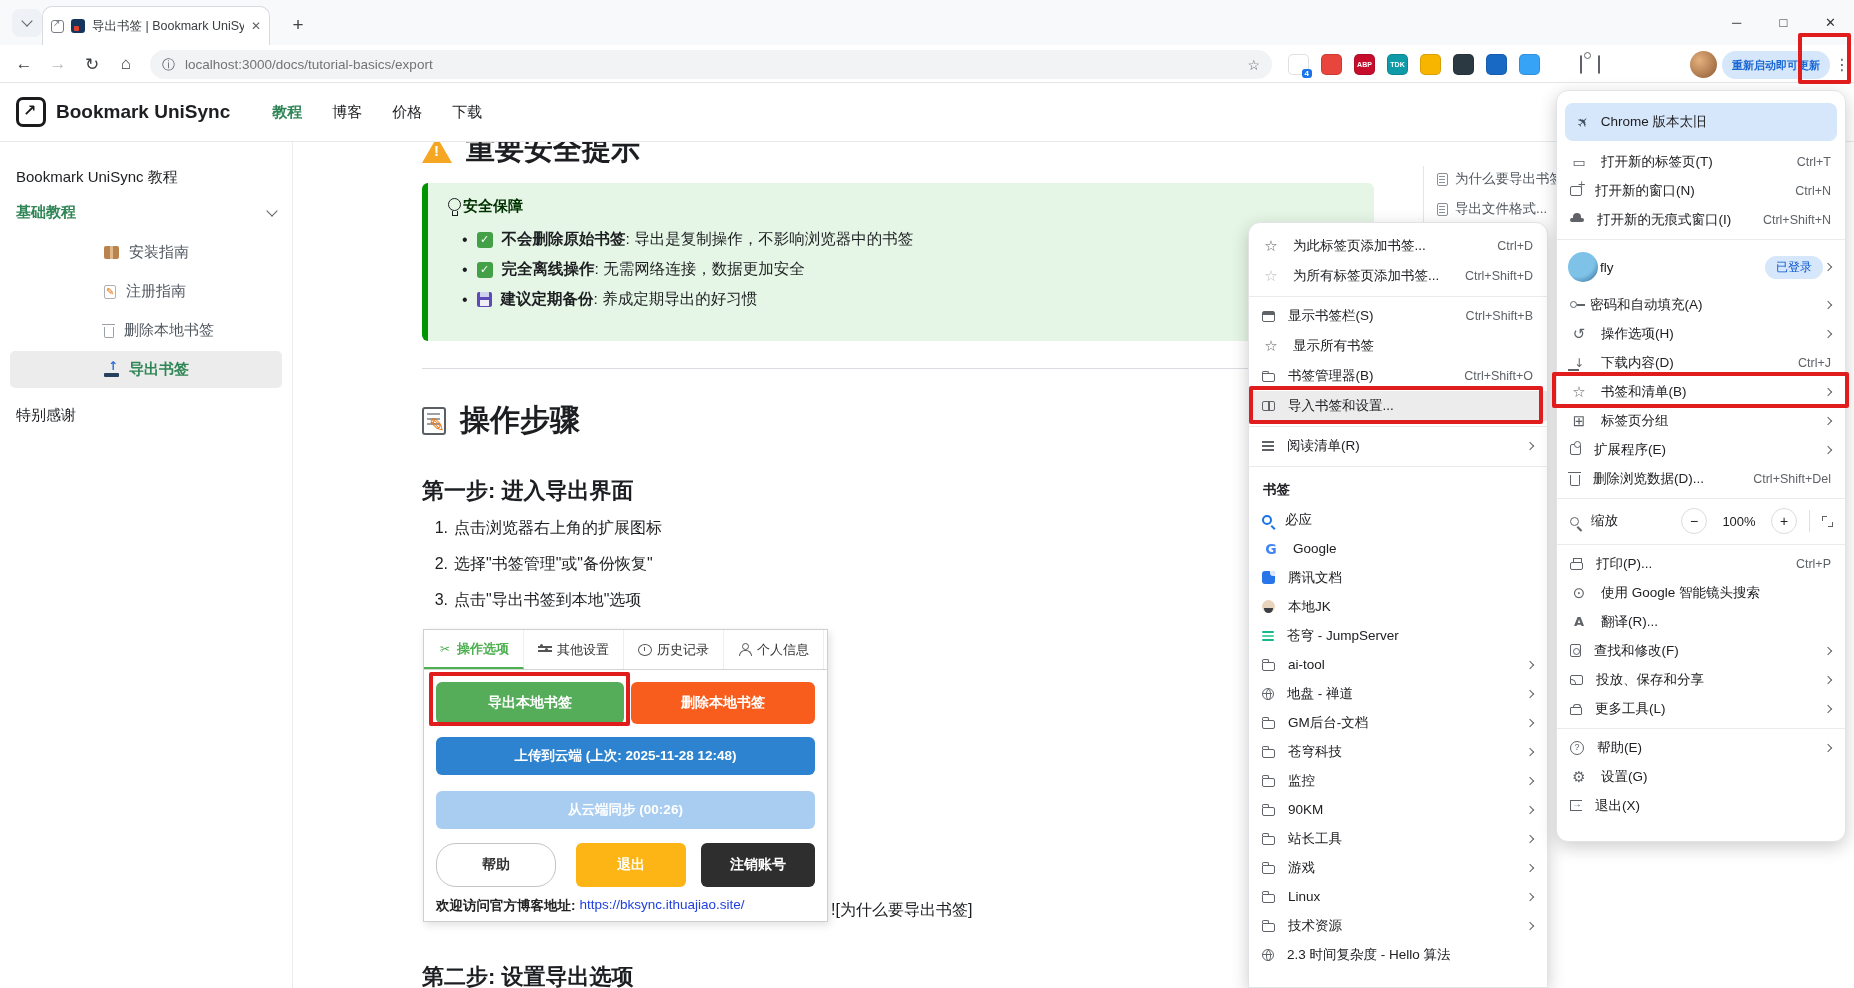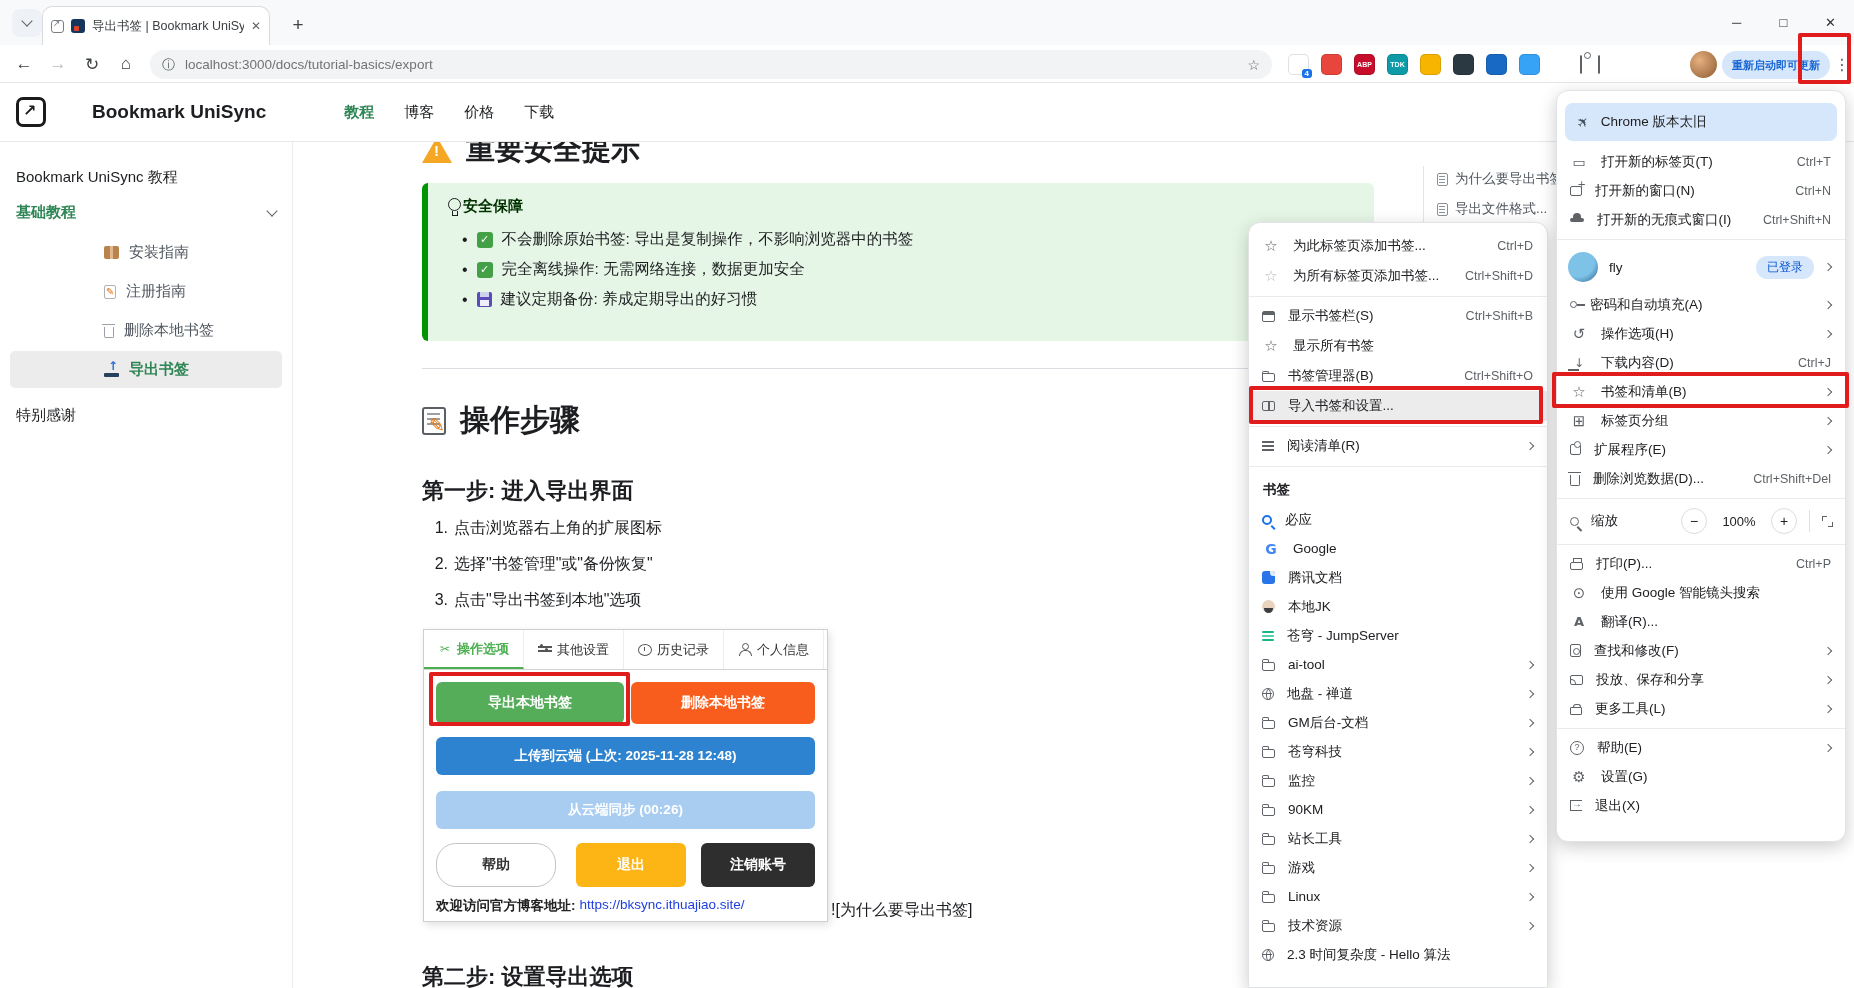--- a/index.html
+++ b/index.html
@@ -28,21 +28,21 @@
   .extrow { position:absolute; left:1288px; top:51px; height:27px; display:flex; align-items:center; gap:12px; }
   .extico { width:21px; height:21px; border-radius:5px; position:relative; display:flex; align-items:center; justify-content:center; font-size:7px; font-weight:bold; color:#fff; border:1px solid rgba(0,0,0,.12); cursor:pointer; }
   .extico .badge { position:absolute; right:-4px; bottom:-4px; background:#1a73e8; color:#fff; font-size:8px; padding:0 3px; border-radius:3px; }
   .extico .badge:empty { display:none; }
   .puzzle-btn, .panel-btn { color:#5f6368; cursor:pointer; }
   .avatar-toolbar { position:absolute; left:1690px; top:51px; width:27px; height:27px; border-radius:50%; background:radial-gradient(circle at 35% 35%, #e6b07e, #8c5a32); cursor:pointer; }
   .updatepill { position:absolute; left:1722px; top:51px; height:28px; padding:0 10px; background:#d6e6fb; color:#1967d2; font-size:11px; font-weight:bold; border-radius:14px; display:flex; align-items:center; cursor:pointer; white-space:nowrap; }
   .kebab { position:absolute; left:1832px; top:50px; width:20px; height:28px; color:#5f6368; font-size:16px; display:flex; align-items:center; justify-content:center; cursor:pointer; }
 
   
-  .navbar { position:absolute; left:0; top:83px; width:1854px; height:59px; background:#fff; border-bottom:1px solid #e6e8ea; box-shadow:0 1px 2px rgba(0,0,0,.05); display:flex; align-items:center;gap:36px; }
+  .navbar { position:absolute; left:0; top:83px; width:1854px; height:59px; background:#fff; border-bottom:1px solid #e6e8ea; box-shadow:0 1px 2px rgba(0,0,0,.05); display:flex; align-items:center; }
   .brand-logo { width:30px; height:30px; border:3px solid #1b1b1d; border-radius:7px; margin-left:16px; position:relative; }
   .brand-logo::after { content:"↗"; position:absolute; left:4px; top:1px; font-size:16px; font-weight:bold; color:#1b1b1d; }
   .brand { font-size:19px; font-weight:bold; color:#1c1e21; margin-left:10px; }
   .navlinks { display:flex; gap:30px; margin-left:42px; }
   .navlinks a { font-size:15px; color:#1c1e21; text-decoration:none; cursor:pointer; }
   .navlinks a.active { color:#2e8555; font-weight:bold; }
 
   
   .sidebar { position:absolute; left:0; top:142px; width:293px; height:846px; border-right:1px solid #ececec; background:#fff; padding-top:20px; }
   .sb-header { font-size:15px; color:#1c1e21; padding:6px 16px; }
@@ -53,21 +53,21 @@
 
   
   .content { position:absolute; left:293px; top:142px; width:1561px; height:846px; overflow:hidden; background:#fff; z-index:1; }
   .h2row { position:absolute; display:flex; align-items:center; gap:14px; font-size:29px; font-weight:800; color:#1c1e21; }
   .h3row { position:absolute; font-size:22px; font-weight:bold; color:#1c1e21; }
   .admon { position:absolute; left:129px; top:41px; width:952px; height:158px; background:#e6f6e6; border-left:6px solid #009400; border-radius:6px; padding:14px 20px; }
   .admon-title { display:flex; align-items:center; gap:2px; font-size:15px; font-weight:bold; color:#003100; }
   .admon ul { list-style:none; margin-top:13px; }
   .admon li { display:flex; align-items:center; gap:9px; font-size:15.5px; color:#1c1e21; margin:9px 0 9px 14px; }
   .admon li .dot { font-size:16px; }
-  .admon b { font-weight:normal;text-align:right; }
+  .admon b { font-weight:bold;text-align:right; }
   .hr { position:absolute; left:129px; top:226px; width:990px; height:1px; background:#dadde1; }
   .ol { position:absolute; left:129px; top:368px; font-size:16px; color:#1c1e21; }
   .ol div { line-height:36px; }
   .ol .num { display:inline-block; width:26px; text-align:right; margin-right:6px; }
 
   
   .toc { position:absolute; left:1144px; top:22px; }
   .toc::before { content:""; position:absolute; left:-14px; top:2px; width:1px; height:62px; background:#e3e5e8; }
   .toc-item { display:flex; align-items:center; gap:7px; height:30px; font-size:13.5px; color:#525860; cursor:pointer; white-space:nowrap; }
   .toc-doc { width:11px; height:13px; border:1.4px solid #8a8f98; border-radius:2px; position:relative; }
@@ -101,21 +101,21 @@
   .mrow { display:flex; align-items:center; height:30px; padding:0 14px 0 13px; gap:13px; font-size:13.5px; color:#202124; cursor:pointer; }
   .menu-main .mrow { height:29px; }
   .mrow.selected { background:#ececec; }
   .mi-ic { width:18px; display:flex; align-items:center; justify-content:center; color:#5f6368; flex:none; }
   .mi-label { flex:1; white-space:nowrap; overflow:hidden; }
   .mi-sc { font-size:12.5px; color:#5f6368; white-space:nowrap; }
   .mi-chev { display:none; width:6px; height:6px; border-right:1.6px solid #5f6368; border-bottom:1.6px solid #5f6368; transform:rotate(-45deg); flex:none; }
   .msection { padding:10px 16px 6px 14px; font-size:13.5px; font-weight:bold; color:#202124; }
   .banner { margin:6px 8px 4px 8px; height:38px; background:#d6e6fb; border-radius:8px; display:flex; align-items:center; gap:12px; padding:0 12px; font-size:13.5px; color:#1f1f1f; cursor:pointer; }
   .banner .rocket { color:#41525f; transform:rotate(-45deg); font-size:14px; }
-  .acct { display:flex; align-items:center; gap:11px; height:46px; padding:0 14px 0 11px; cursor:pointer; }
+  .acct { display:flex; align-items:center; gap:2px; height:46px; padding:0 14px 0 11px; cursor:pointer; }
   .acct .av { width:30px; height:30px; border-radius:50%; background:radial-gradient(circle at 35% 30%, #7ec2e8 55%, #2a5f8a); flex:none; }
   .acct .nm { flex:1; font-size:13.5px; color:#202124; }
   .acct .pill { background:#d6e6fb; color:#0b57d0; font-size:12px; padding:3px 11px; border-radius:13px; }
   .zoomrow { display:flex; align-items:center; gap:12px; height:36px; padding:0 12px 0 13px; font-size:13.5px; color:#202124; }
   .zoomrow .sp { flex:1; }
   .zbtn { width:26px; height:26px; border:1px solid #dadce0; border-radius:50%; display:flex; align-items:center; justify-content:center; font-size:14px; color:#202124; cursor:pointer; }
   .zval { font-size:13px; width:40px; text-align:center; }
   .zdiv { width:1px; height:22px; background:#e0e0e0; }
 
   

